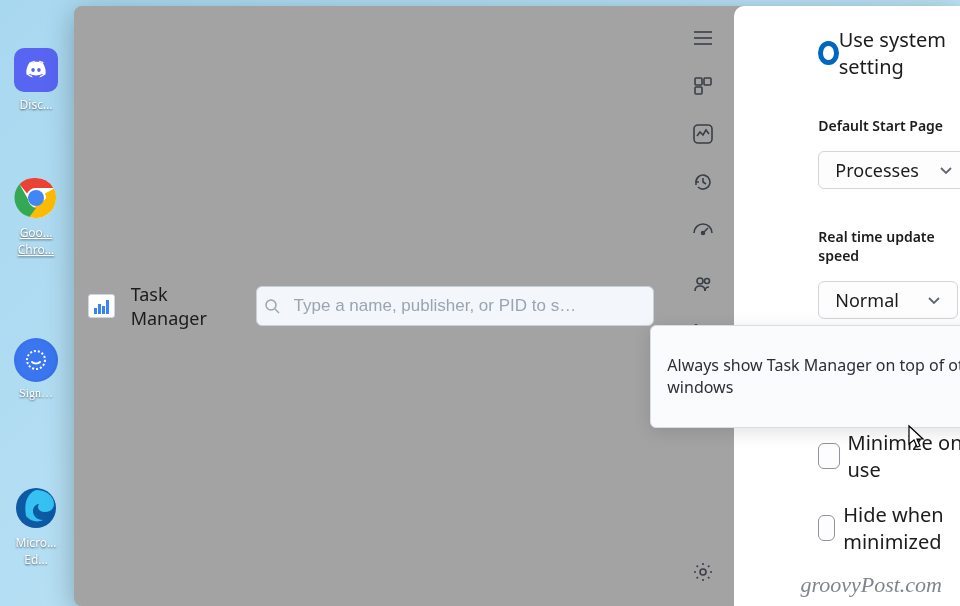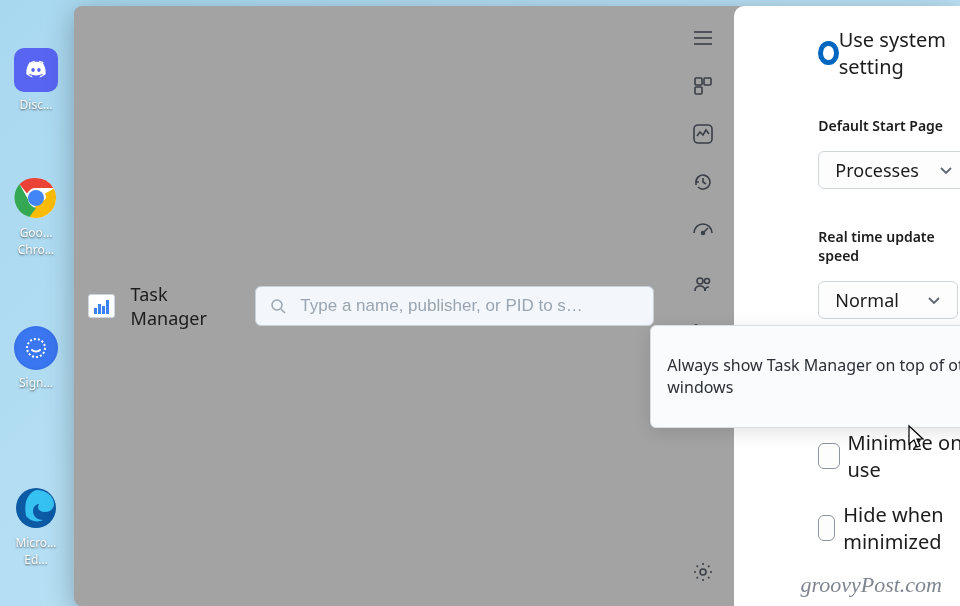--- a/index.html
+++ b/index.html
@@ -32,21 +32,21 @@
     .app-icon {
       width: 28px; height: 24px; background: #fff; border-radius: 3px;
       border: 1px solid #cdd6e0; display: flex; align-items: flex-end;
       justify-content: center; padding: 3px 4px; gap: 1px;
     }
     .app-icon span { display: block; width: 3px; background: #3b82f6; }
     .title { font-size: 18px; color: #1c1c1c; font-weight: 400; }
     .search {
       margin-left: auto; width: 430px; height: 40px;
       border: 1px solid #c8d0da; border-radius: 6px;
-      display: flex; align-items: center; padding: 0 14px; gap: 14px;
+      display: flex; align-items: center; padding: 0 7px; gap: 14px;
       color: #8a96a3; background: #f3f7fb;
     }
     .search input {
       flex: 1; border: none; background: transparent; outline: none;
       font-size: 17px; color: #333;
     }
     .search input::placeholder { color: #9aa5b1; }
     .body { display: flex; flex: 1; min-height: 0; }
     .sidebar {
       width: 62px; display: flex; flex-direction: column;
@@ -120,25 +120,25 @@
   <div class="dicon">
     <svg width="44" height="44" viewBox="0 0 44 44">
         <circle cx="22" cy="22" r="20" fill="#fff"></circle>
         <path d="M22 2a20 20 0 0 1 17.3 10H22a10 10 0 0 0-9 5.6L5.5 8.3A20 20 0 0 1 22 2z" fill="#EA4335"></path>
         <path d="M42 22a20 20 0 0 1-26.6 18.9l8.3-14.4A10 10 0 0 0 32 22a10 10 0 0 0-1-4.4l9-5.2A20 20 0 0 1 42 22z" fill="#FBBC05"></path>
         <path d="M15.4 40.9A20 20 0 0 1 5.5 8.3l8.4 14.6a10 10 0 0 0 8.1 9.1l-6.6 8.9z" fill="#34A853"></path>
         <circle cx="22" cy="22" r="8" fill="#4285F4"></circle>
         <circle cx="22" cy="22" r="6" fill="#fff" opacity="0"></circle>
       </svg>
   </div>
-  <div style="white-space:pre-line;">Goo…
+  <div style="white-space:pre-line;text-decoration:underline;">Goo…
 Chro…</div>
 </div>
 
-<div class="desktop-icon" style="left:6px; top:326px;">
+<div class="desktop-icon" style="left:6px; top:338px;font-family:Liberation Serif, serif;">
   <div class="dicon" style="background:radial-gradient(circle,#3a76f0 60%,#2a5fd0);border-radius:50%;">
     <svg width="24" height="24" viewBox="0 0 24 24" fill="none" stroke="#fff" stroke-width="2">
         <circle cx="12" cy="12" r="9" stroke-dasharray="2 2"></circle>
         <path d="M8 14c1 1 2 1.5 4 1.5s3-.5 4-1.5" stroke-linecap="round"></path>
       </svg>
   </div>
   <div>Sign…</div>
 </div>
 
 <div class="desktop-icon" style="left:6px; top:486px;">

